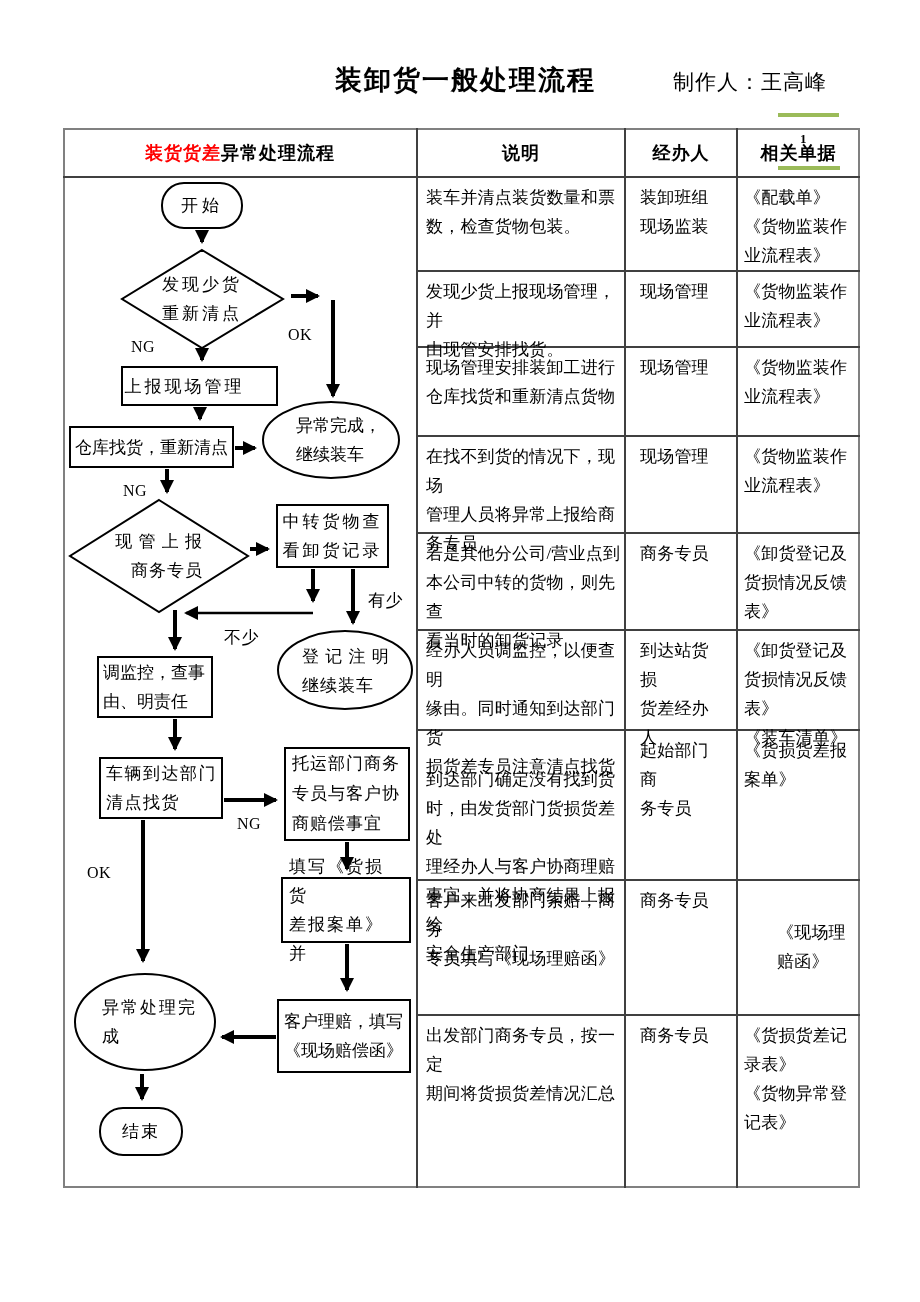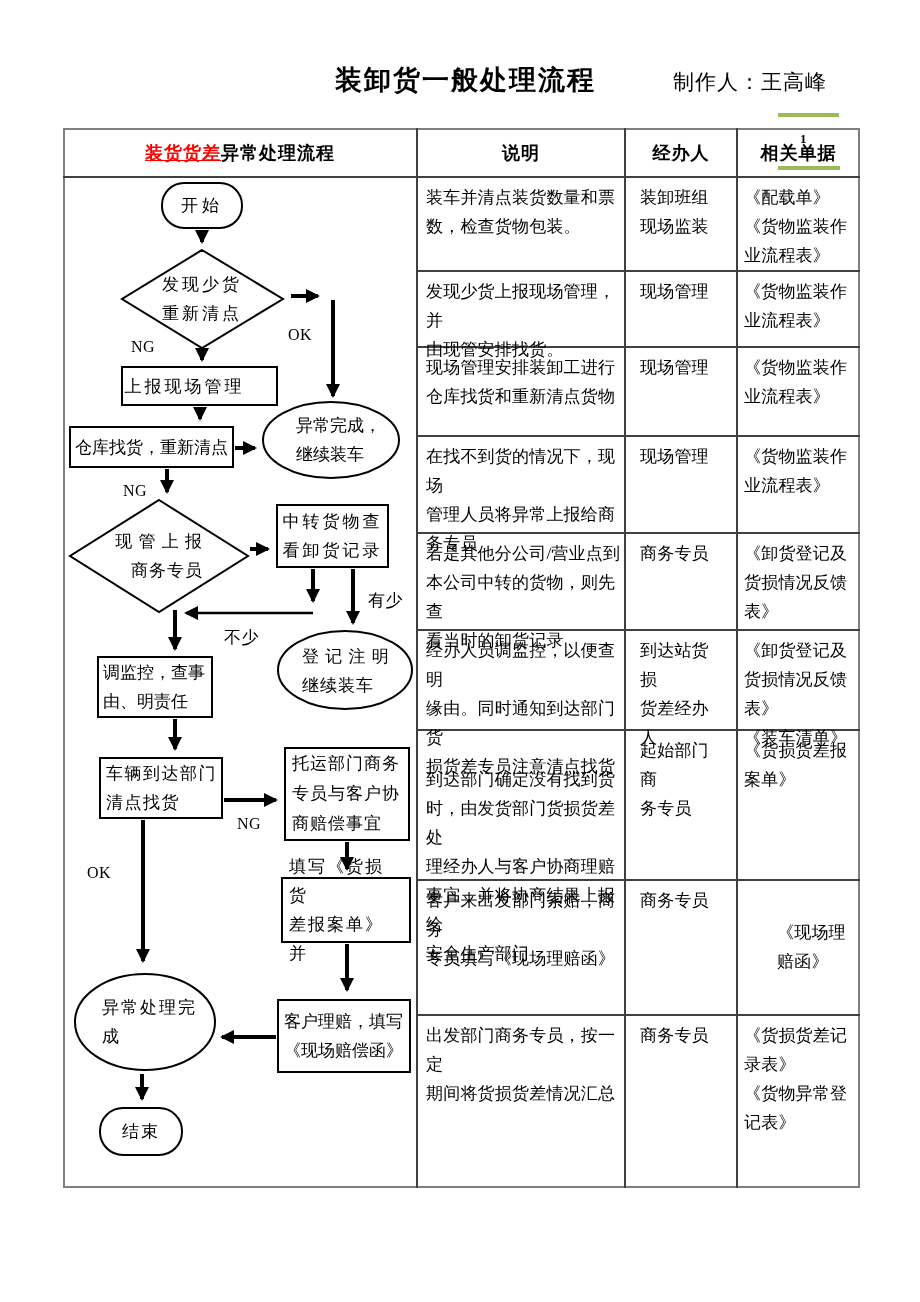--- a/index.html
+++ b/index.html
@@ -10,21 +10,21 @@
   #doc-title{left:335px;top:62px;font-size:27px;font-weight:bold;letter-spacing:2px;}
   #doc-author{left:673px;top:68px;font-size:21px;letter-spacing:1px;}
   .green-bar{background:#9BBB59;height:4px;}
   
   #tbl-border{left:63px;top:128px;width:797px;height:1060px;border:2px solid #808080;box-sizing:border-box;}
   .vline{width:2px;background:#404040;top:128px;height:1060px;}
   .hline{height:2px;background:#404040;}
   
   .th{top:128px;height:50px;display:flex;align-items:center;justify-content:center;
       font-size:18px;font-weight:bold;letter-spacing:1px;}
-  .red{color:#FF0000;text-decoration:underline;}
+  .red{color:#FF0000;}
   .sup{font-size:13px;font-weight:bold;}
   
   .cell{font-size:17px;line-height:29px;white-space:pre-line;box-sizing:border-box;letter-spacing:0.2px;}
   .c-desc{left:417px;width:208px;padding:5px 3px 2px 9px;}
   .c-hand{left:625px;width:112px;padding:5px 16px 2px 15px;}
   .c-docs{left:737px;width:123px;padding:5px 2px 2px 7px;}
   
   .nl{position:absolute;display:flex;align-items:center;justify-content:center;text-align:right;
       white-space:pre-line;font-size:17px;line-height:29px;}
   .nl-left{justify-content:flex-start;text-align:left;}

